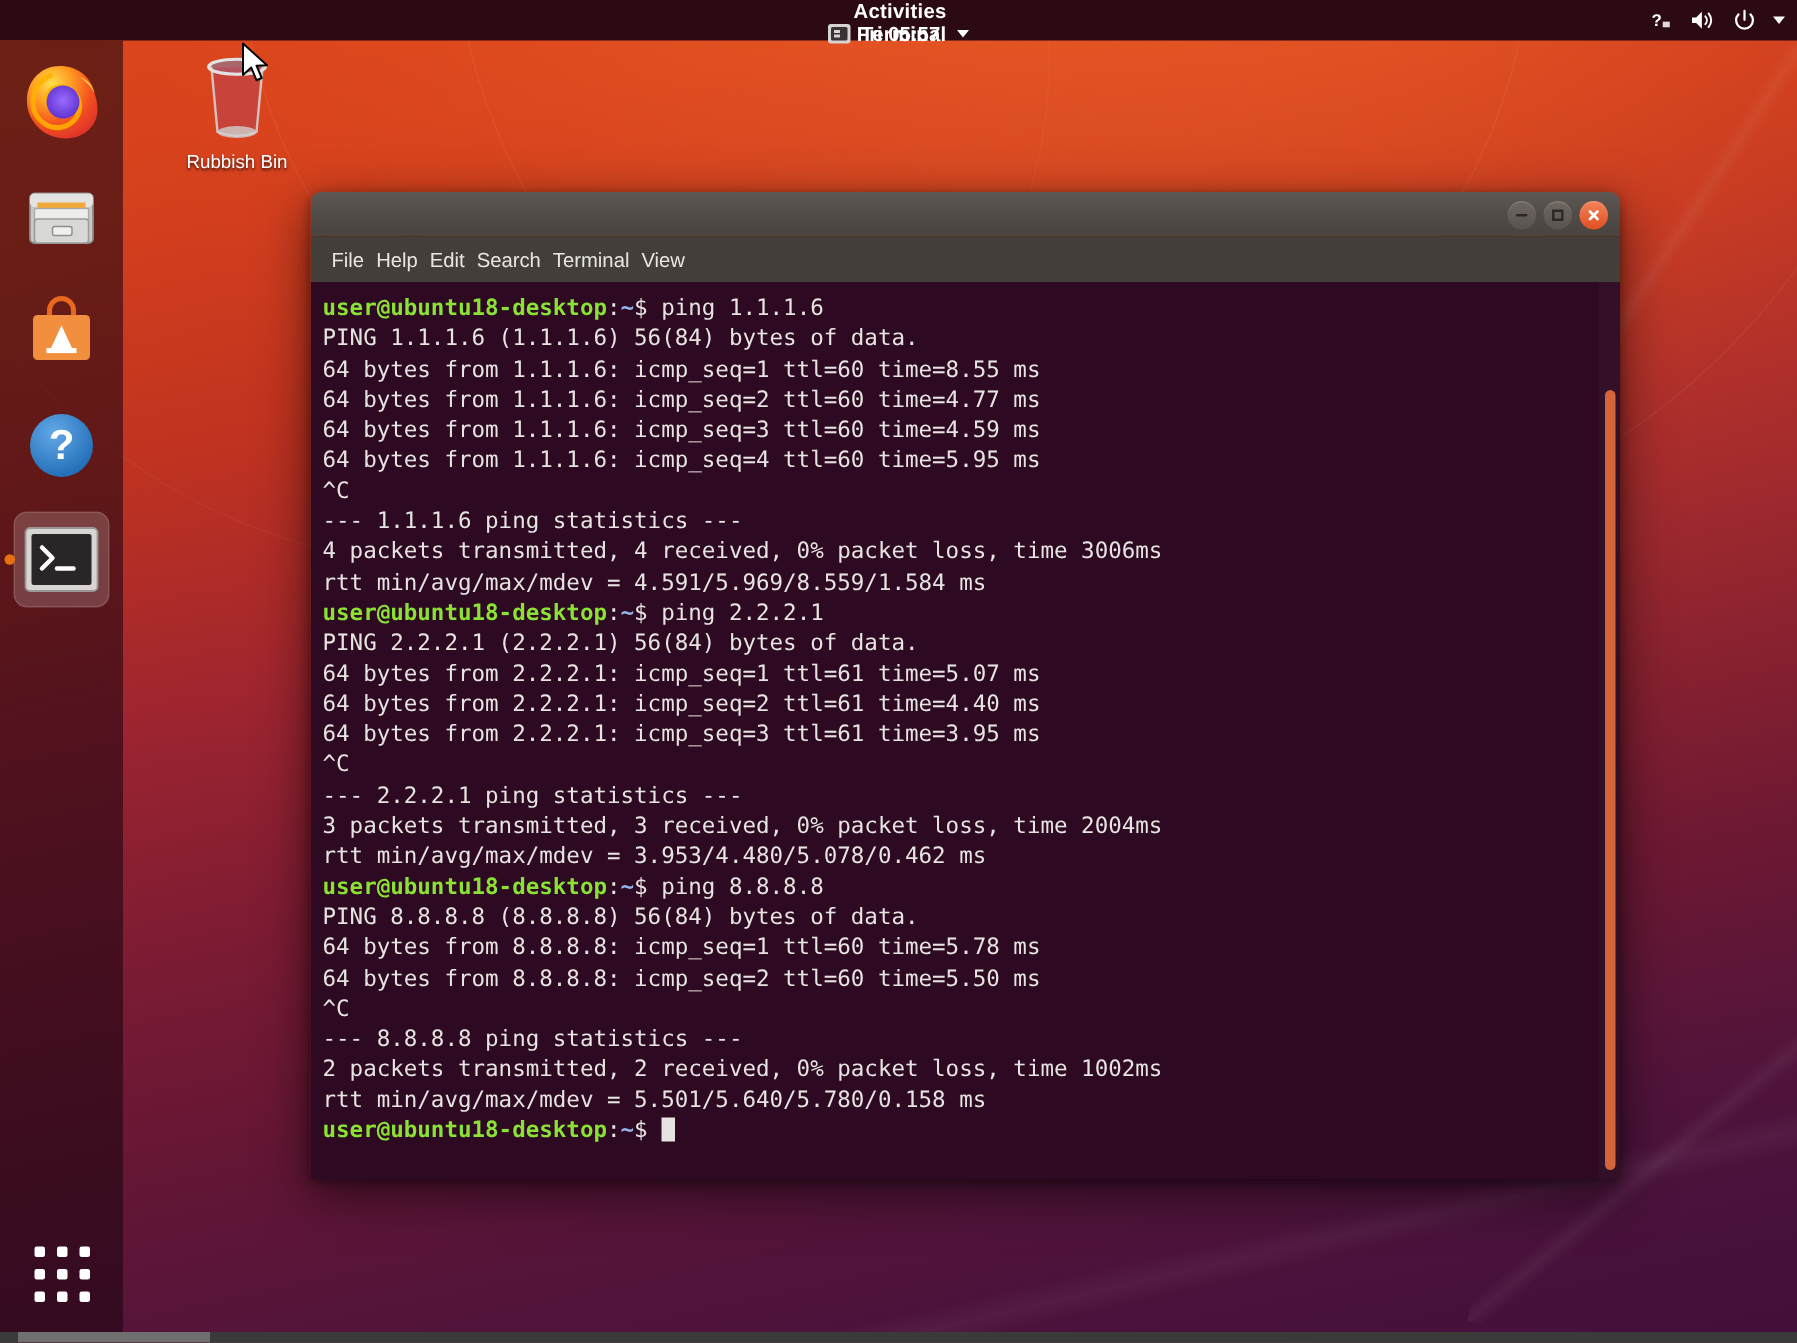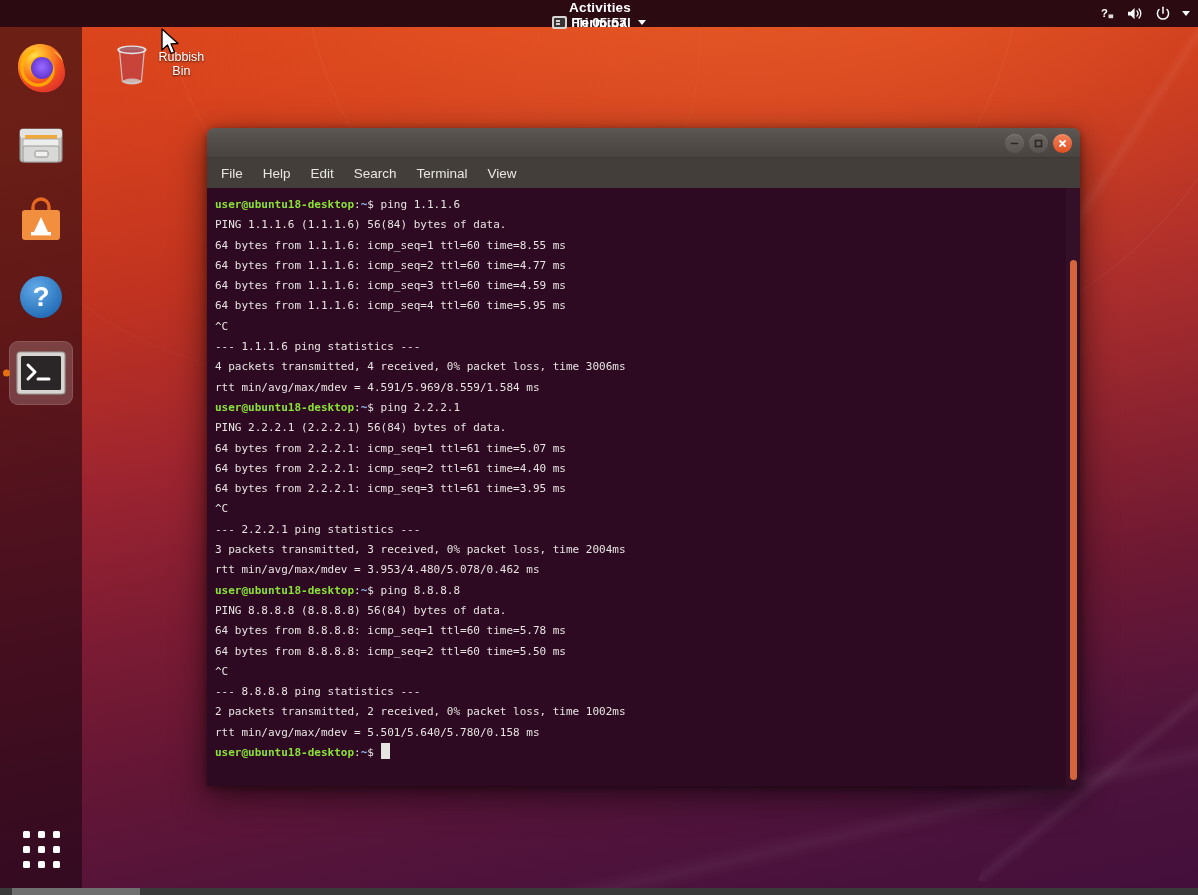--- a/index.html
+++ b/index.html
@@ -101,21 +101,21 @@
   #showapps {
     position:absolute; left:9px; bottom:14px; width:64px; height:64px;
     display:flex; align-items:center; justify-content:center; cursor:pointer; border-radius:9px;
   }
   .grid9 { display:grid; grid-template-columns:repeat(3,7px); gap:8px; }
   .grid9 i { width:7px; height:7px; background:#ffffff; border-radius:1.5px; display:block; }
 
   
   #trash-icon {
     position:absolute; left:110px; top:30px; width:96px;
-    display:flex; flex-direction:row; align-items:center; gap:3px;
+    display:flex; flex-direction:column; align-items:center; gap:3px;
     cursor:pointer; z-index:10;
   }
   #trash-icon .label {
     color:#ffffff; font-size:12.5px; text-shadow:0 1px 2px rgba(0,0,0,0.75);
     text-align:center; line-height:14px;
   }
   #cursor { position:absolute; left:160px; top:28px; z-index:40; pointer-events:none; }
 
   
   #terminal {
@@ -139,30 +139,30 @@
   .wbtn {
     width:19px; height:19px; border-radius:50%;
     display:flex; align-items:center; justify-content:center; cursor:pointer;
     background:linear-gradient(to bottom,#6e6762,#595350);
     box-shadow:inset 0 1px 0 rgba(255,255,255,0.13);
   }
   .wbtn.close { background:linear-gradient(to bottom,#f4835a,#e04f20); }
   .wbtn svg { display:block; }
   #menubar {
     height:30px; flex:none; background:#433e3a;
-    display:flex; align-items:center; padding-left:14px; gap:20px;
+    display:flex; align-items:center; padding-left:14px; gap:8px;
   }
   #menubar .mi { color:#e8e6e3; font-size:13.5px; cursor:pointer; }
   #termbody {
     flex:1; background:#2d0922; position:relative; overflow:hidden;
   }
   #termtext {
     padding:7px 0 0 8px;
     font-family:"DejaVu Sans Mono","Liberation Mono",monospace;
-    font-size:11px; line-height:20.3px; white-space:pre;
+    font-size:15px; line-height:20.3px; white-space:pre;
     color:#e6e4e0;
   }
   .c-green  { color:#8ae234; font-weight:bold; }
   .c-blue   { color:#94b7ea; font-weight:bold; }
   .c-white  { color:#e6e4e0; }
   .cursorblk {
     display:inline-block; width:9px; height:16px; background:#e6e4e0;
     vertical-align:-3px;
   }
   #scrolltrack {

